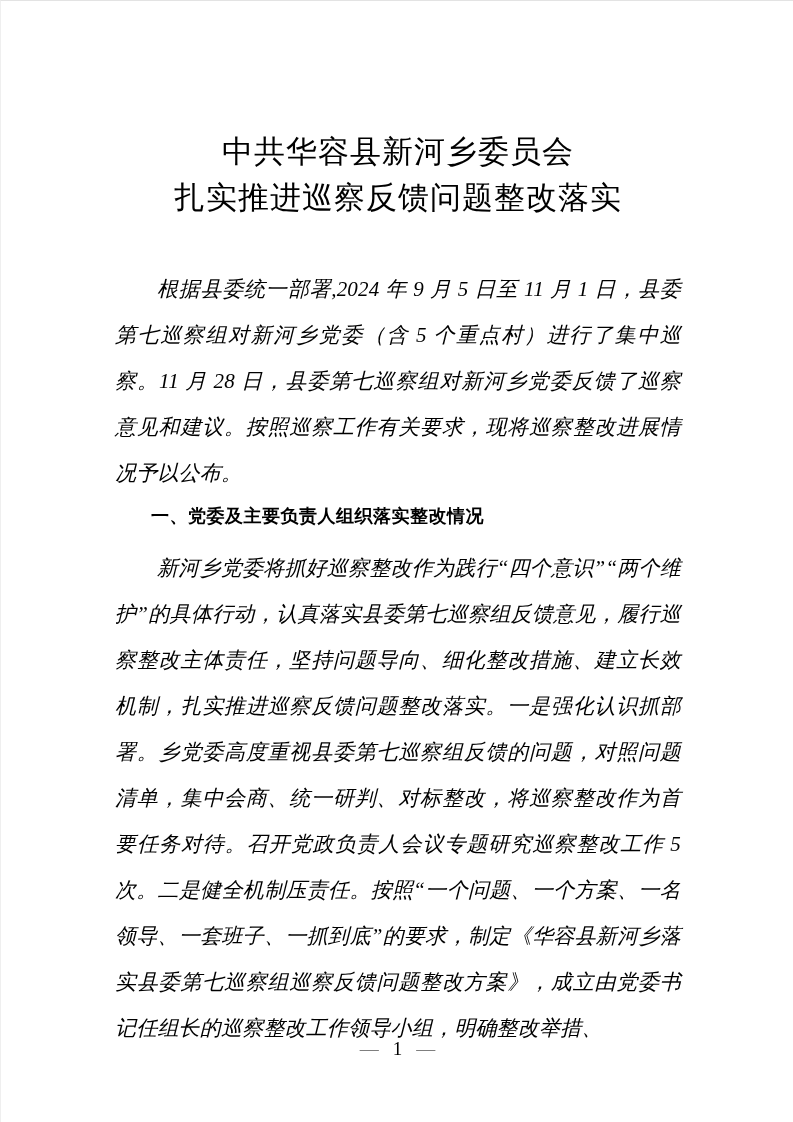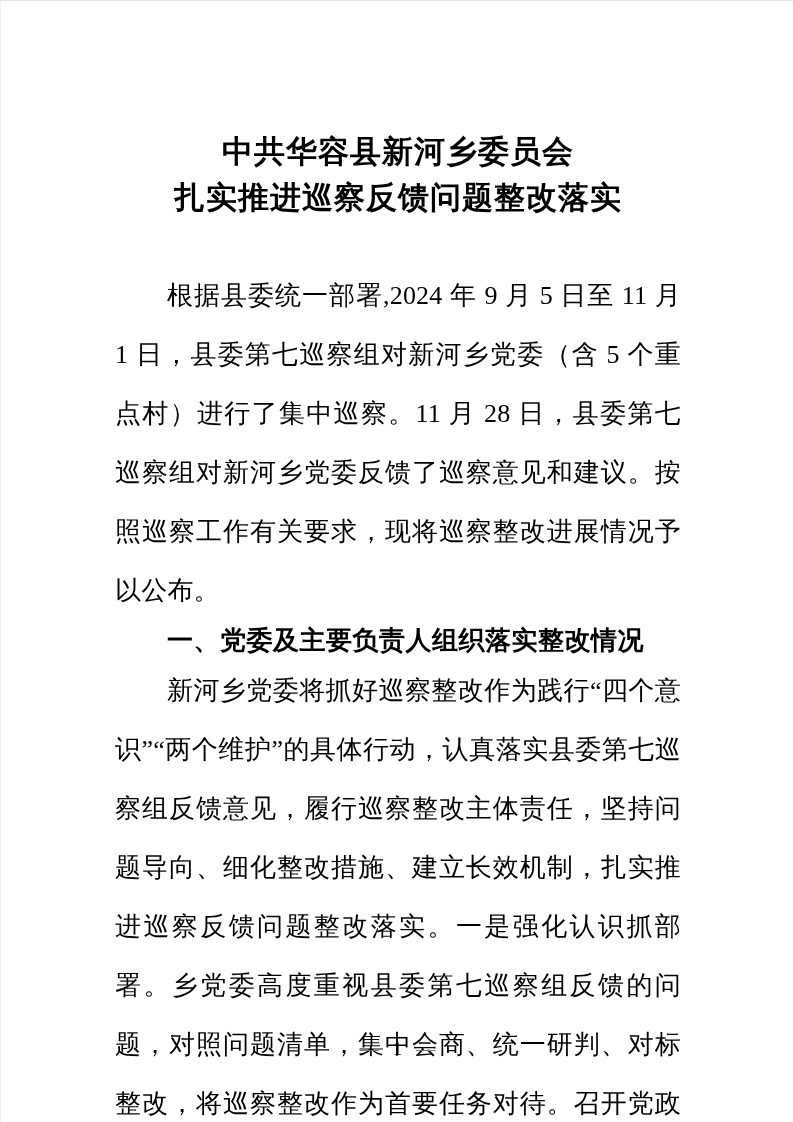--- a/index.html
+++ b/index.html
@@ -20,42 +20,43 @@
     color: #000000;
   }
   .content {
     position: absolute;
     left: 114px;
     top: 128px;
     width: 566px;
   }
   .doc-title {
     text-align: center;
-    font-weight: 700;
+    font-weight: 400;
     font-size: 31px;
     line-height: 46px;
     letter-spacing: 1px;
     font-family: "Liberation Serif", "DejaVu Serif", serif;
   }
   .body-para {
     margin: 0;
     margin-top: 45px;
-    font-size: 26px;
-    line-height: 59px;
+    font-size: 21px;
+    line-height: 46px;
     text-align: justify;
     text-justify: inter-ideograph;
     text-indent: 2em;
     letter-spacing: 0.2px;
+    font-style: italic;
   }
   .body-para.continued {
-    margin-top: 0;
+    margin-top: 8px;
   }
   .section-heading {
     margin: 0;
-    font-size: 26px;
+    font-size: 18px;
     line-height: 41px;
     font-weight: 700;
     text-indent: 2em;
     font-family: "Liberation Sans", "DejaVu Sans", sans-serif;
     letter-spacing: 0.5px;
   }
   .footer {
     position: absolute;
     left: 0;
     top: 1036px;

